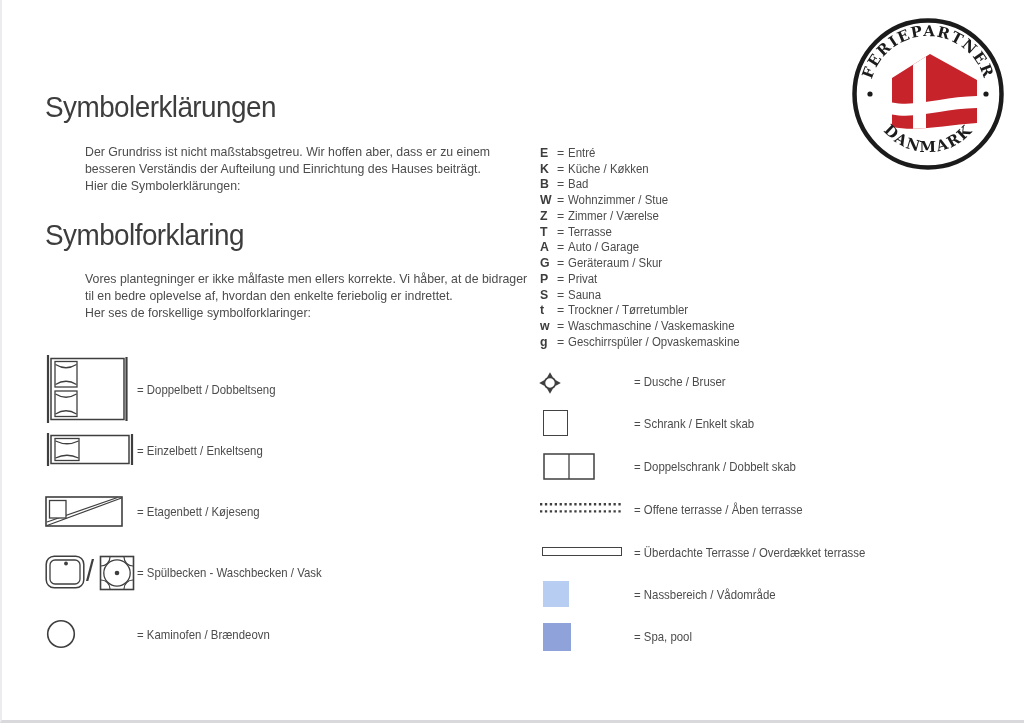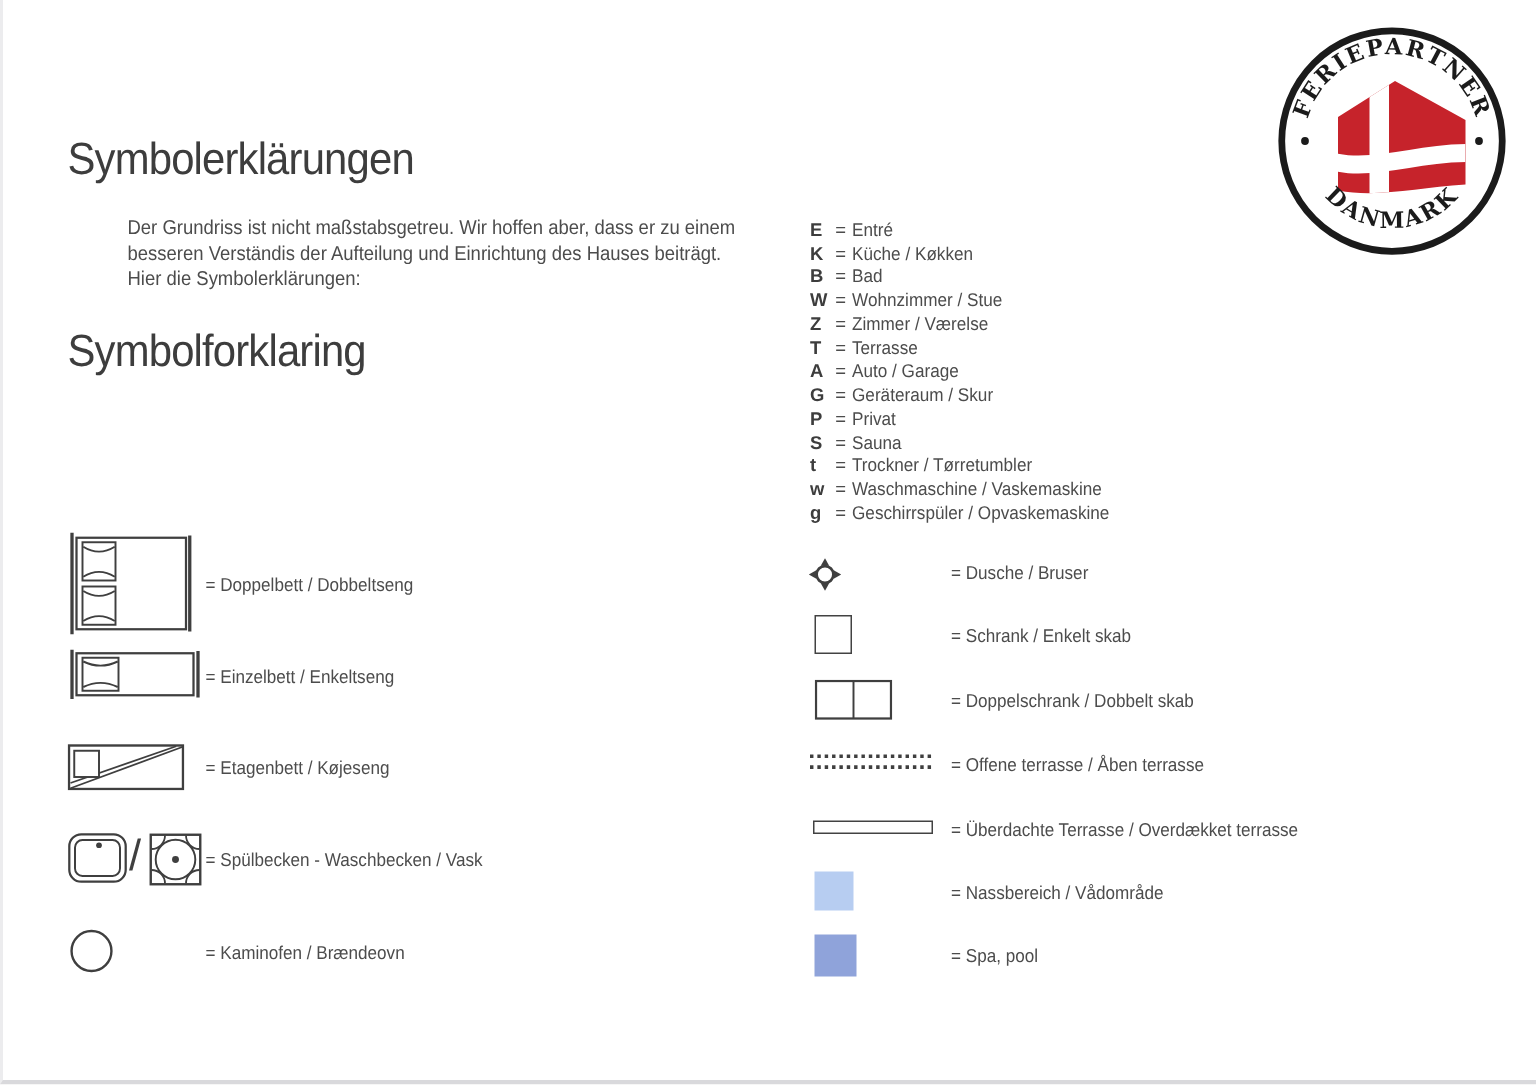--- a/index.html
+++ b/index.html
@@ -40,20 +40,25 @@
 
 <div class="page">
 
   <div class="title" style="top:90px;">Symbolerklärungen</div>
   <div class="intro" style="top:143px;">
     <div>Der Grundriss ist nicht maßstabsgetreu. Wir hoffen aber, dass er zu einem</div>
     <div>besseren Verständis der Aufteilung und Einrichtung des Hauses beiträgt.</div>
     <div>Hier die Symbolerklärungen:</div>
   </div>
   <div class="title" style="top:218px;">Symbolforklaring</div>
+  <div class="intro" style="top:270px;">
+    <div>Vores plantegninger er ikke målfaste men ellers korrekte. Vi håber, at de bidrager</div>
+    <div>til en bedre oplevelse af, hvordan den enkelte feriebolig er indrettet.</div>
+    <div>Her ses de forskellige symbolforklaringer:</div>
+  </div>
 
   <div class="abbr-list">
     <div class="abbr-row">
         <span class="abbr-letter">E</span>
         <span class="abbr-eq">=</span>
         <span class="abbr-name">Entré</span>
       </div>
     <div class="abbr-row">
         <span class="abbr-letter">K</span>
         <span class="abbr-eq">=</span>

